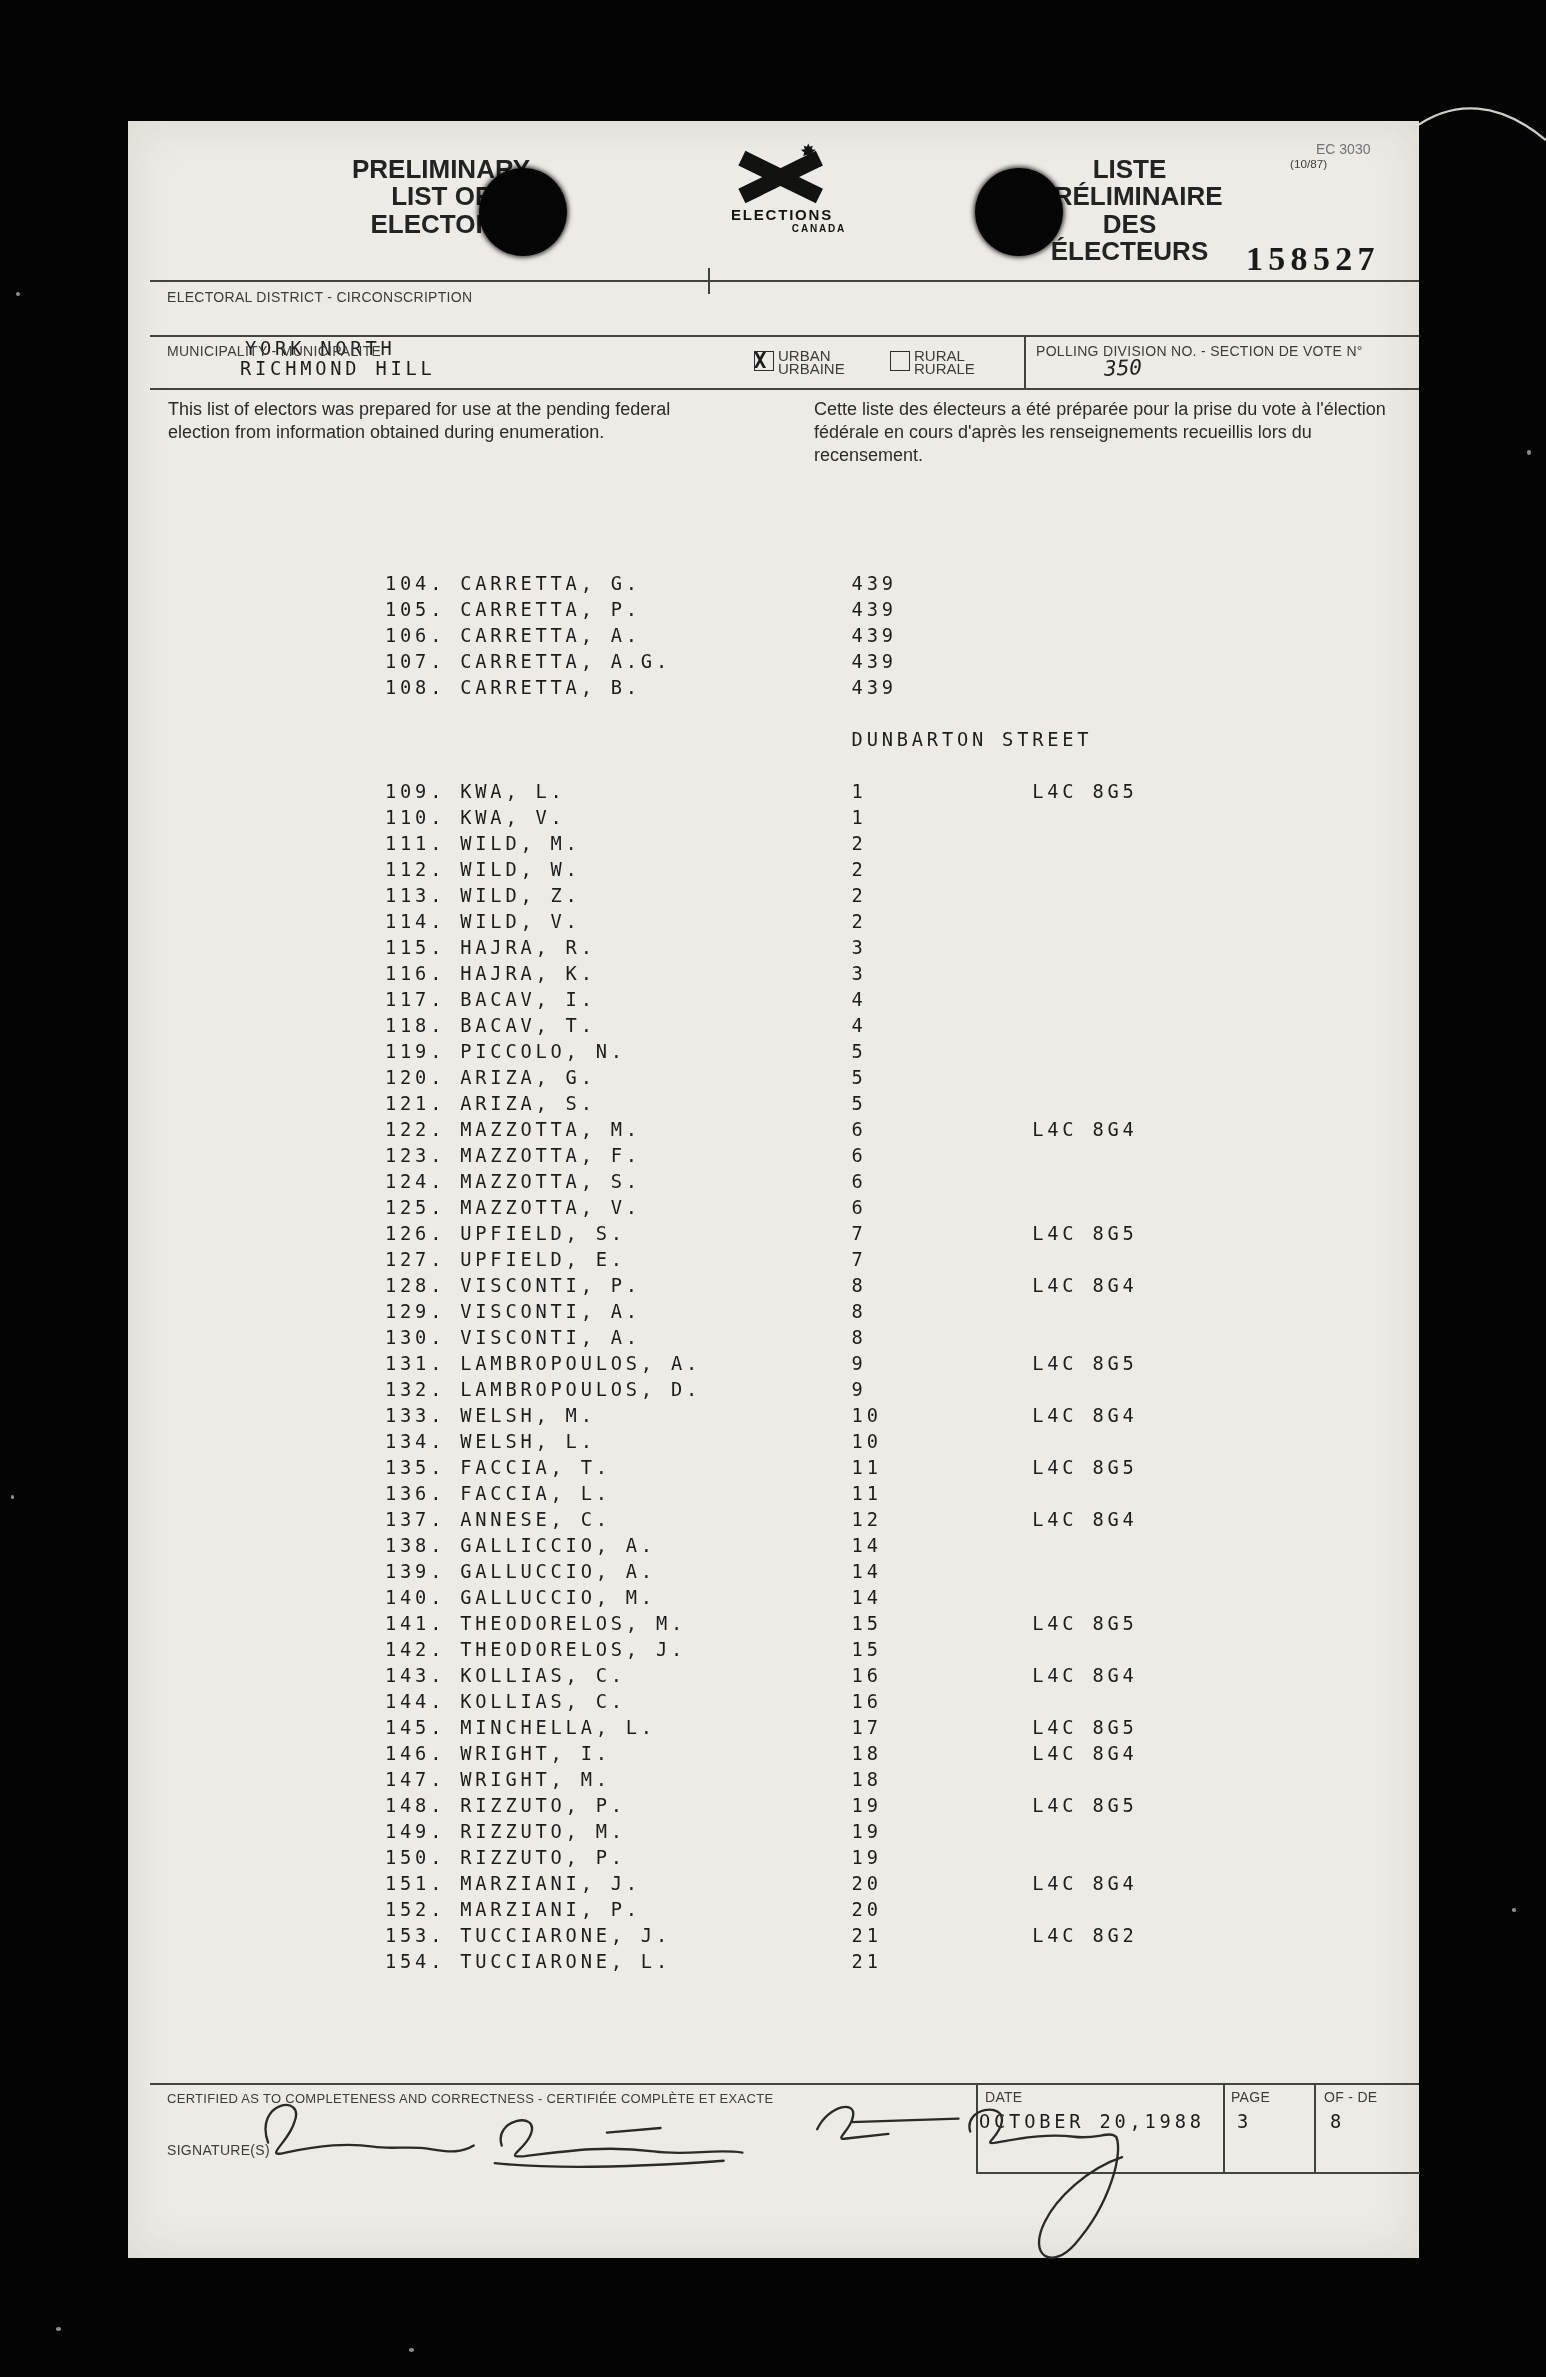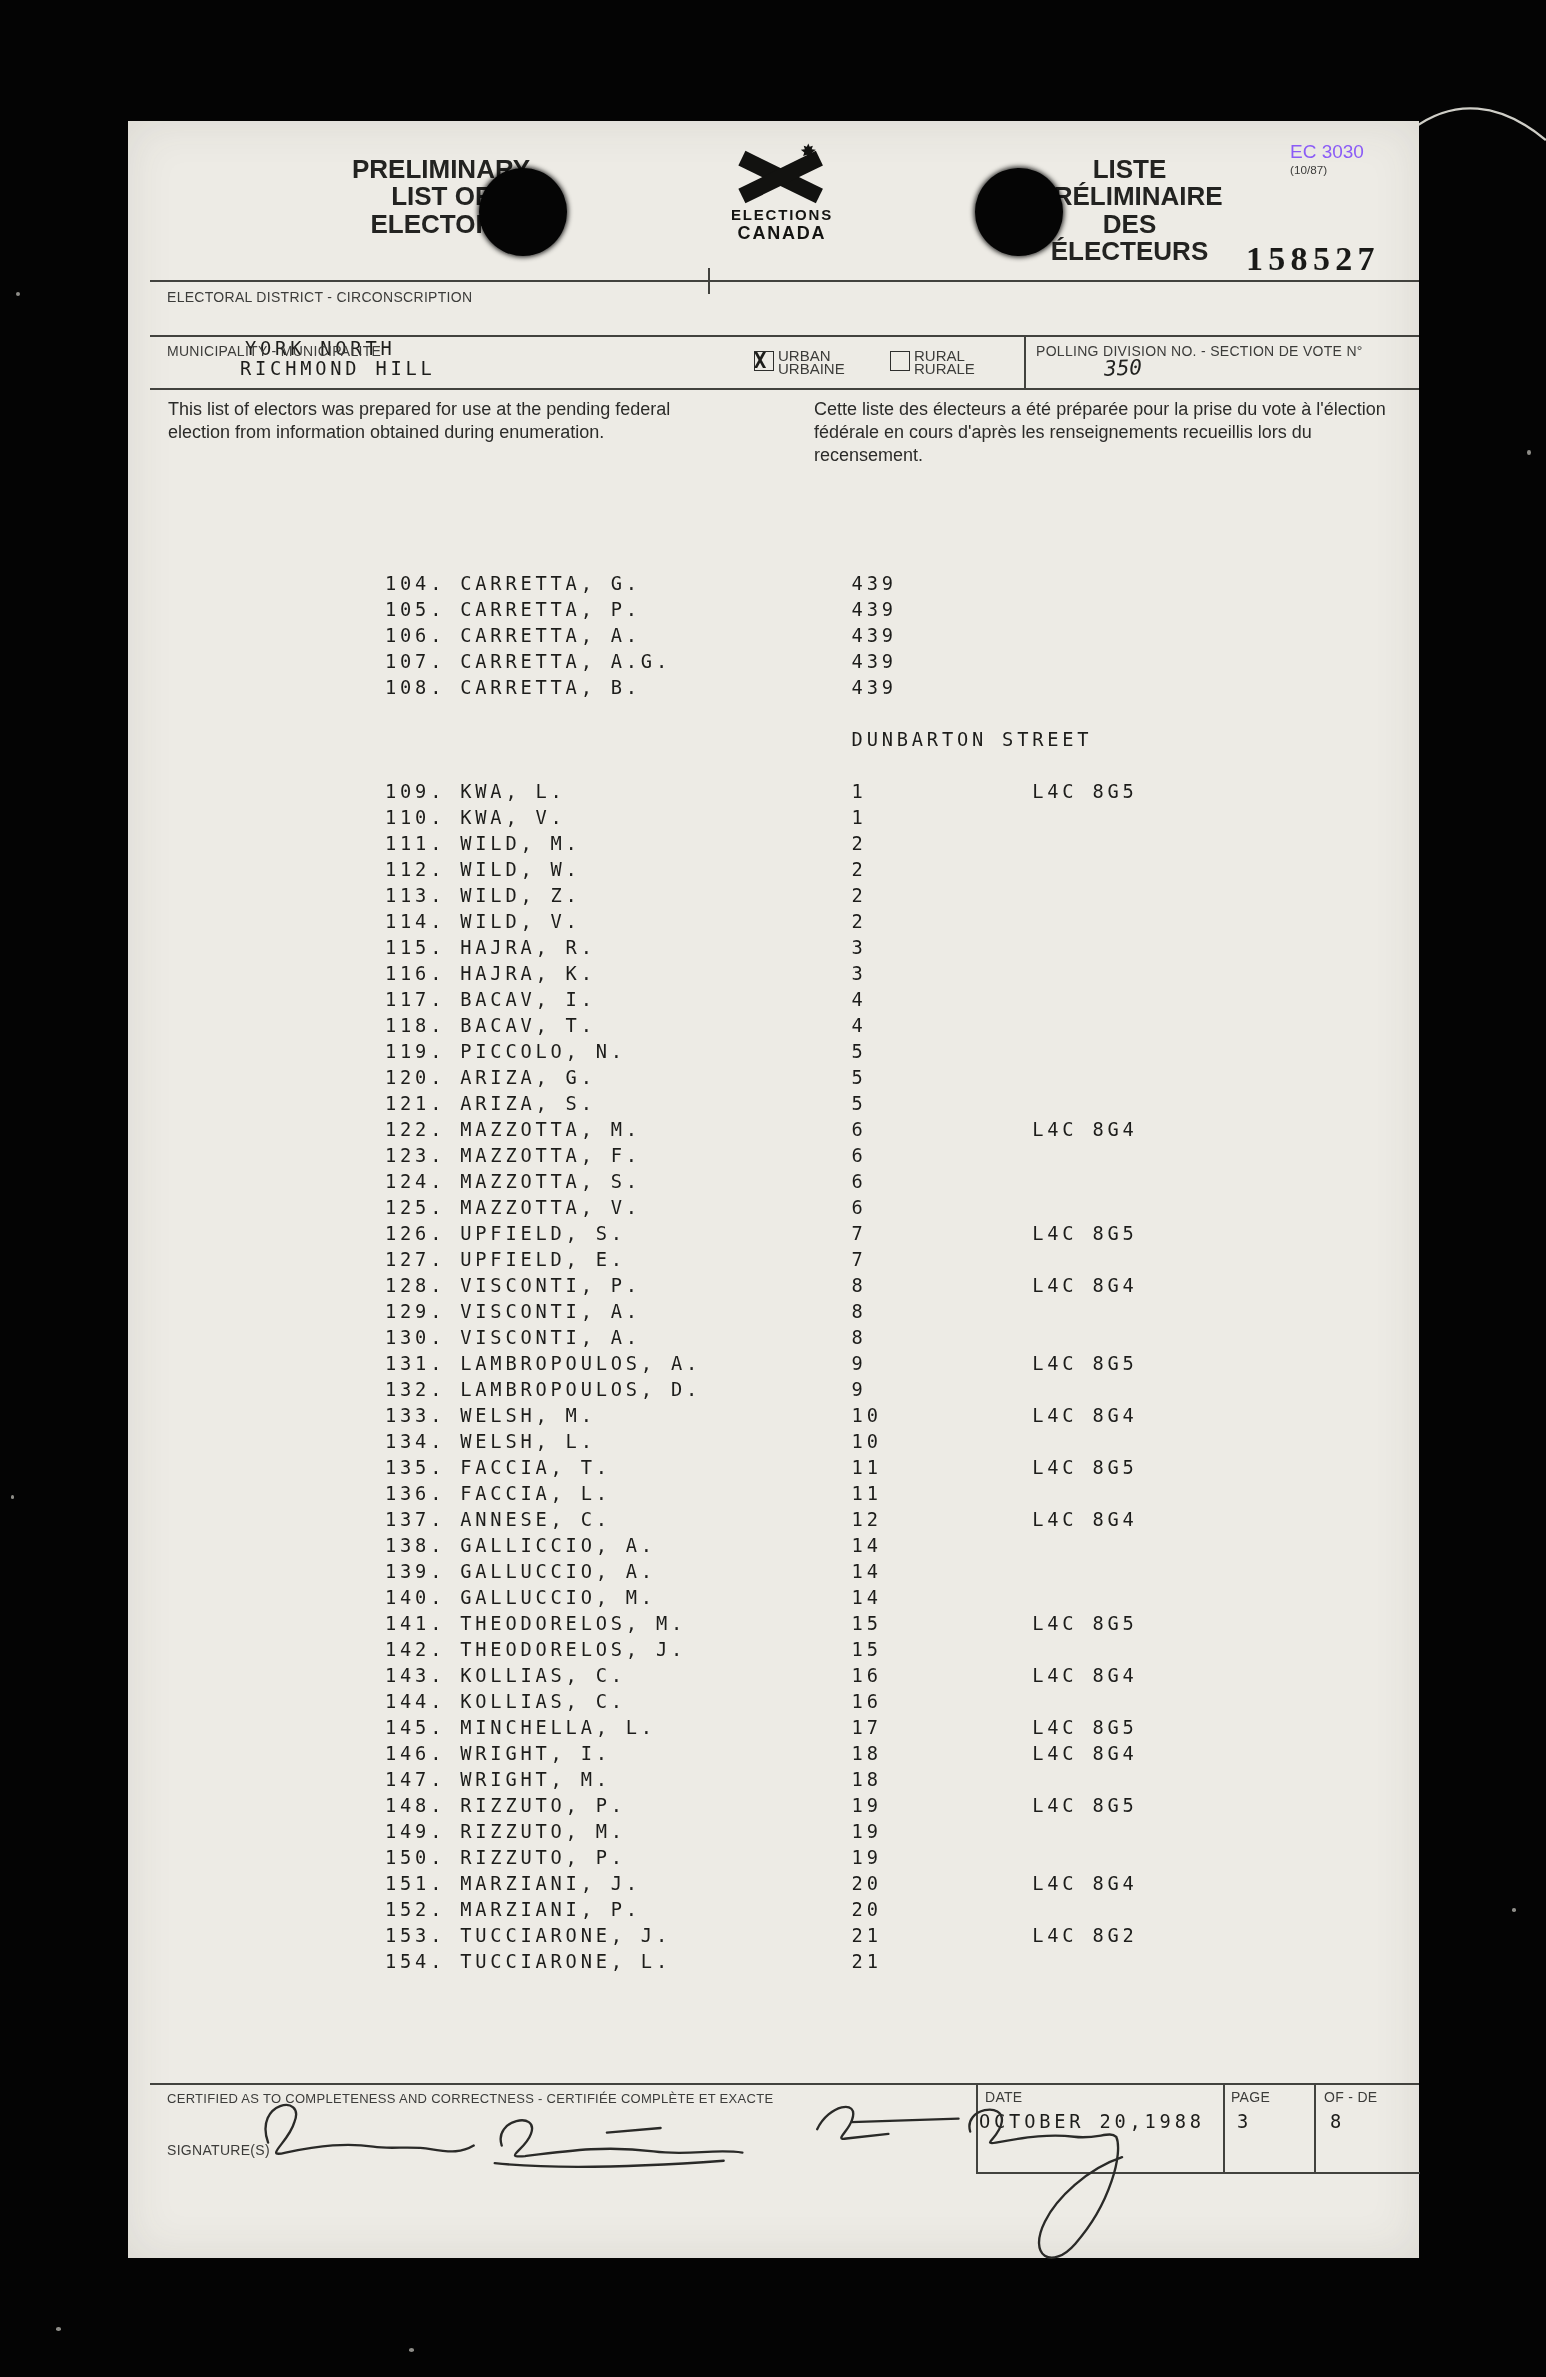--- a/index.html
+++ b/index.html
@@ -53,31 +53,31 @@
       <svg width="88" height="64" viewBox="0 0 130 95" style="display:block;margin:0 auto;">
         <g fill="#121210">
           <g transform="translate(63,52)">
             <rect x="-64" y="-12" width="128" height="24" transform="rotate(26)"></rect>
             <rect x="-64" y="-12" width="128" height="24" transform="rotate(-26)"></rect>
           </g>
           <path transform="translate(104,14) scale(0.85)" d="M0,-14 L2.5,-8 L8,-10 L6,-4 L13,-3 L7,2 L9,8 L2,6 L0,14 L-2,6 L-9,8 L-7,2 L-13,-3 L-6,-4 L-8,-10 L-2.5,-8 Z"></path>
         </g>
       </svg>
       <div class="logotxt" style="font-size:15px;">ELECTIONS</div>
-      <div class="logotxt" style="font-size:18px;">CANADA</div>
+      <div class="logotxt" style="font-size:10px;text-align:right;">CANADA</div>
     </div>
 
     <div class="abs title" style="left:908px;top:35px;width:187px;">
       <div>LISTE</div>
       <div>PRÉLIMINAIRE</div>
       <div>DES ÉLECTEURS</div>
     </div>
 
     <div class="abs" style="left:1162px;top:20px;">
-      <div style="font-size:19px;color:#8b5cf6;">EC 3030</div>
+      <div style="font-size:14px;color:#737373;margin-left:26px;">EC 3030</div>
       <div style="font-size:11.7px;color:#3c3c3a;">(10/87)</div>
     </div>
     <div class="abs stamp" style="left:1101px;top:119px;margin-left:17px;">158527</div>
 
     <div class="punch" style="left:351px;top:47px;"></div>
     <div class="punch" style="left:847px;top:47px;"></div>
 
     <div class="hr" style="left:22px;top:159px;width:1269px;"></div>
     <div class="vr" style="left:580px;top:147px;height:26px;"></div>
 

